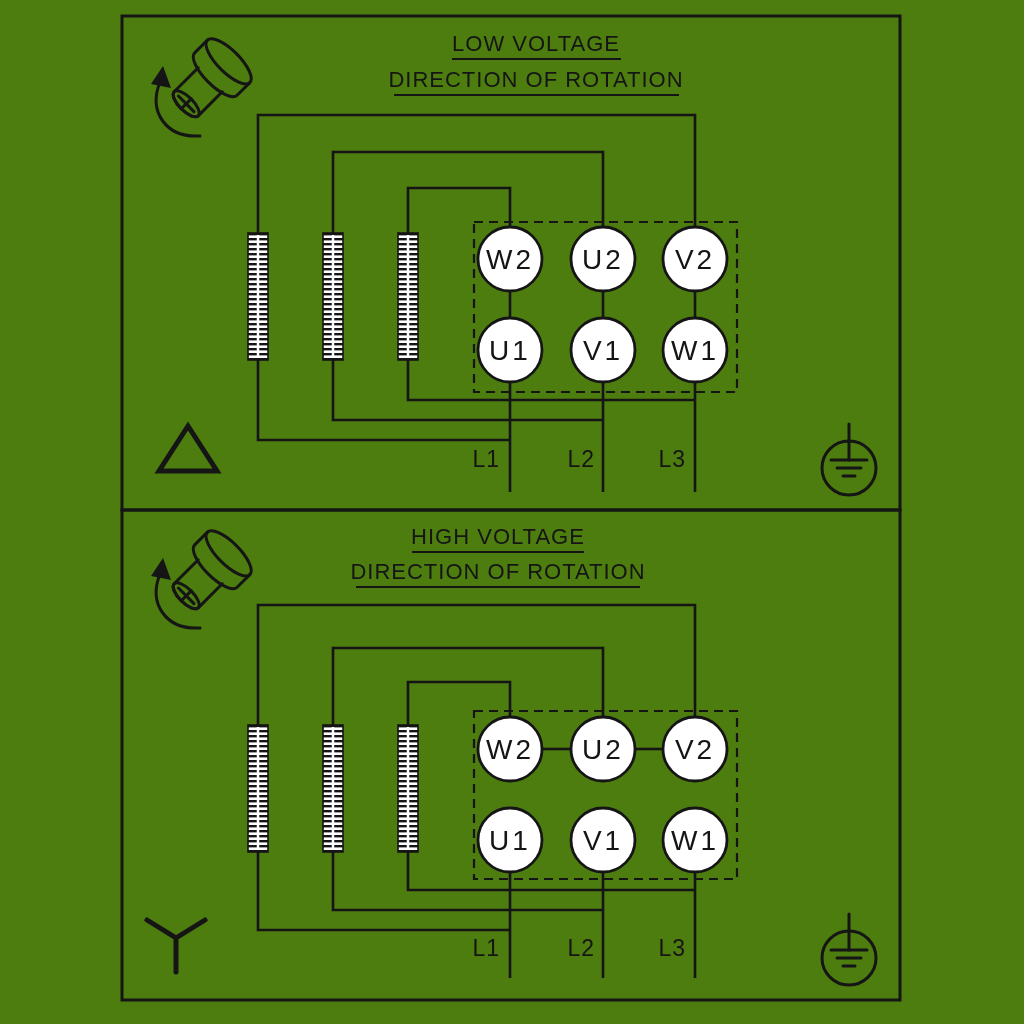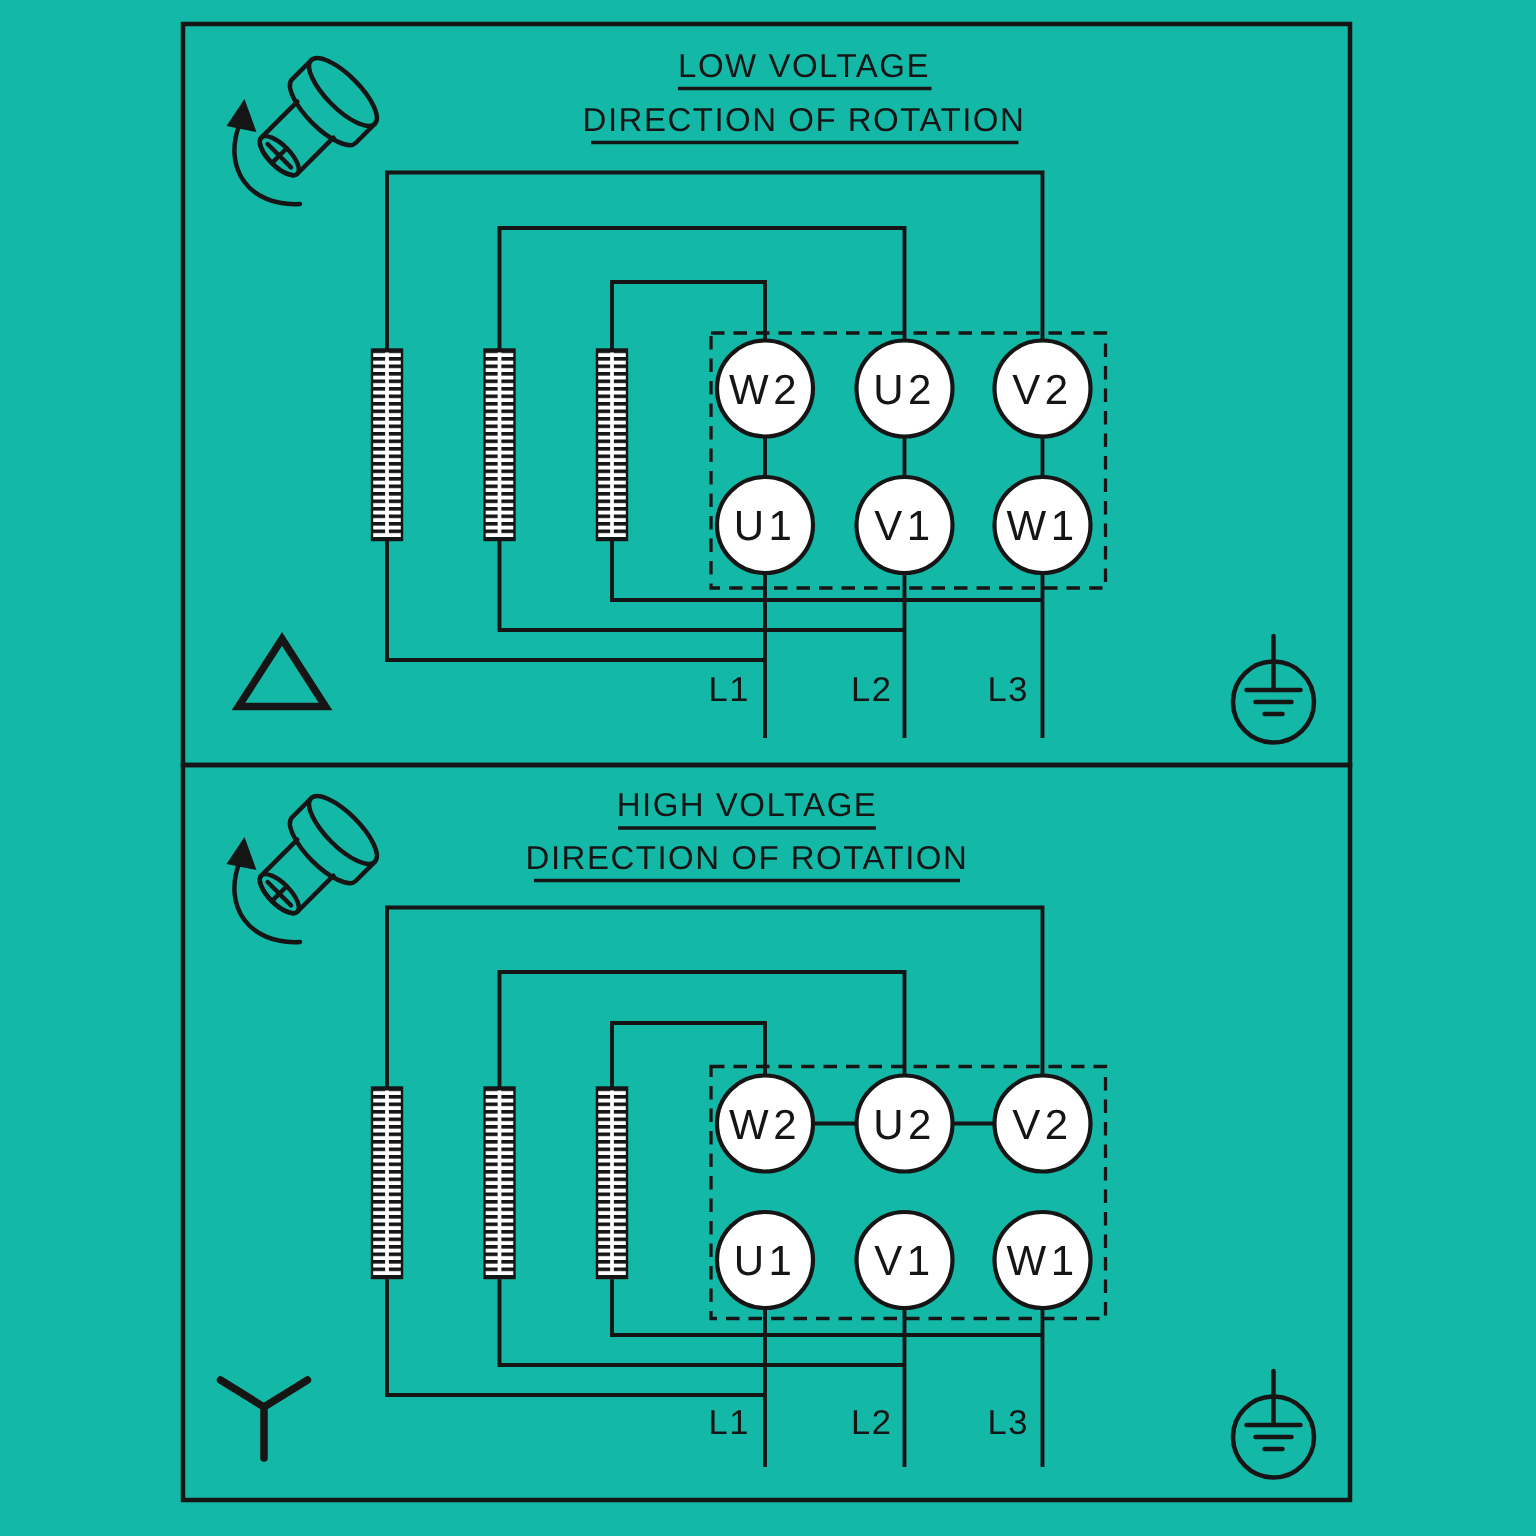--- a/index.html
+++ b/index.html
@@ -1,16 +1,16 @@
 <!DOCTYPE html>
 <html><head>
 <meta charset="utf-8">
 <style>
   html,body{margin:0;padding:0;background:#ffffff;}
-  .stage{width:1024px;height:1024px;background:#14b8a6;}
+  .stage{width:1024px;height:1024px;background:#4d7c0f;}
   svg{display:block;}
   text{font-family:"Liberation Sans","DejaVu Sans",sans-serif;fill:#151515;}
   .title{font-size:22px;letter-spacing:1px;text-anchor:middle;}
   .term-label{font-size:28px;letter-spacing:3px;text-anchor:middle;}
   .l-label{font-size:23px;letter-spacing:1px;text-anchor:end;}
   .wire{stroke:#151515;stroke-width:2.6;fill:none;}
   .term{stroke:#151515;stroke-width:2.8;fill:#ffffff;}
   .dashed{stroke:#151515;stroke-width:2.2;fill:none;stroke-dasharray:9 6;}
   .sym{stroke:#151515;stroke-width:3;fill:none;stroke-linecap:round;}
   .sym-thick{stroke:#151515;stroke-width:5;fill:none;stroke-linecap:round;stroke-linejoin:miter;}

